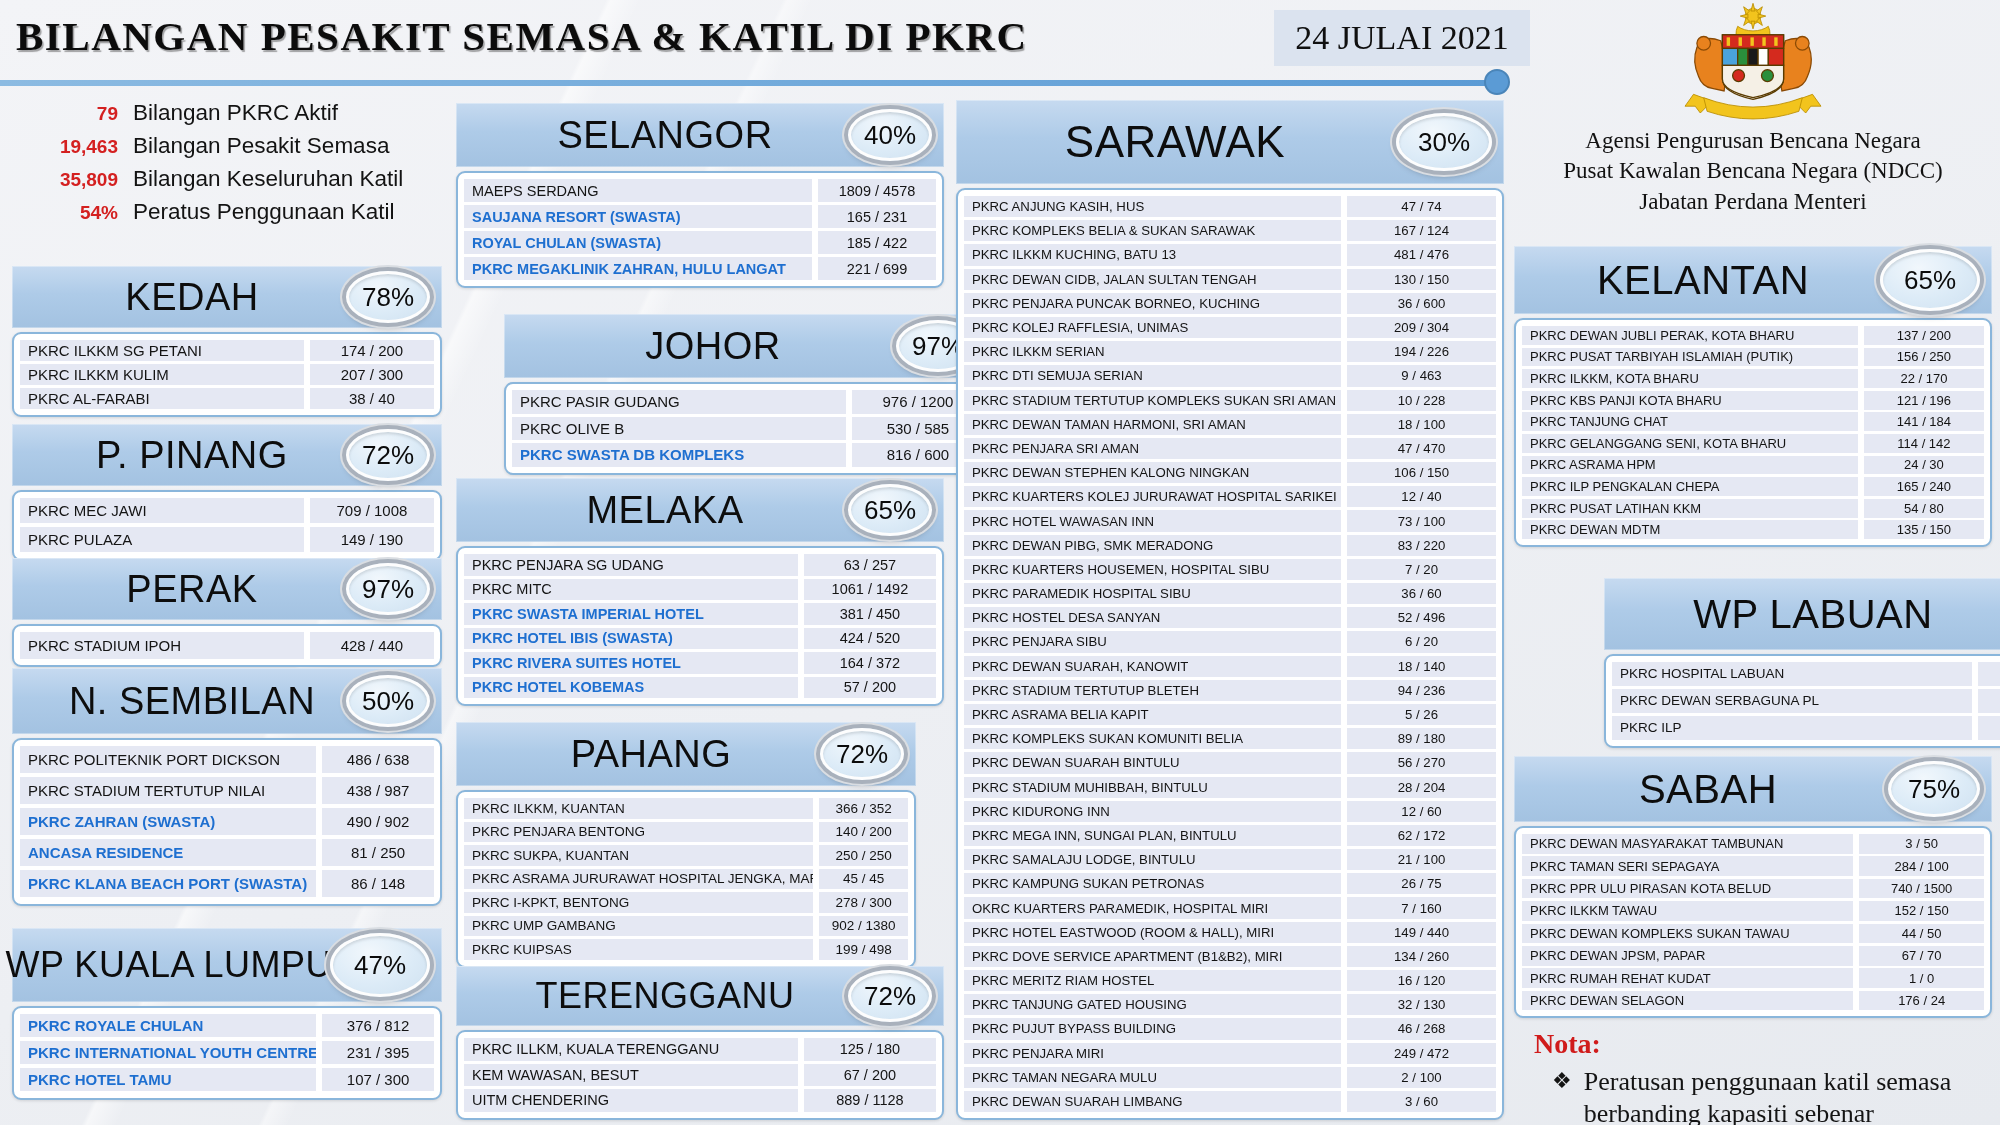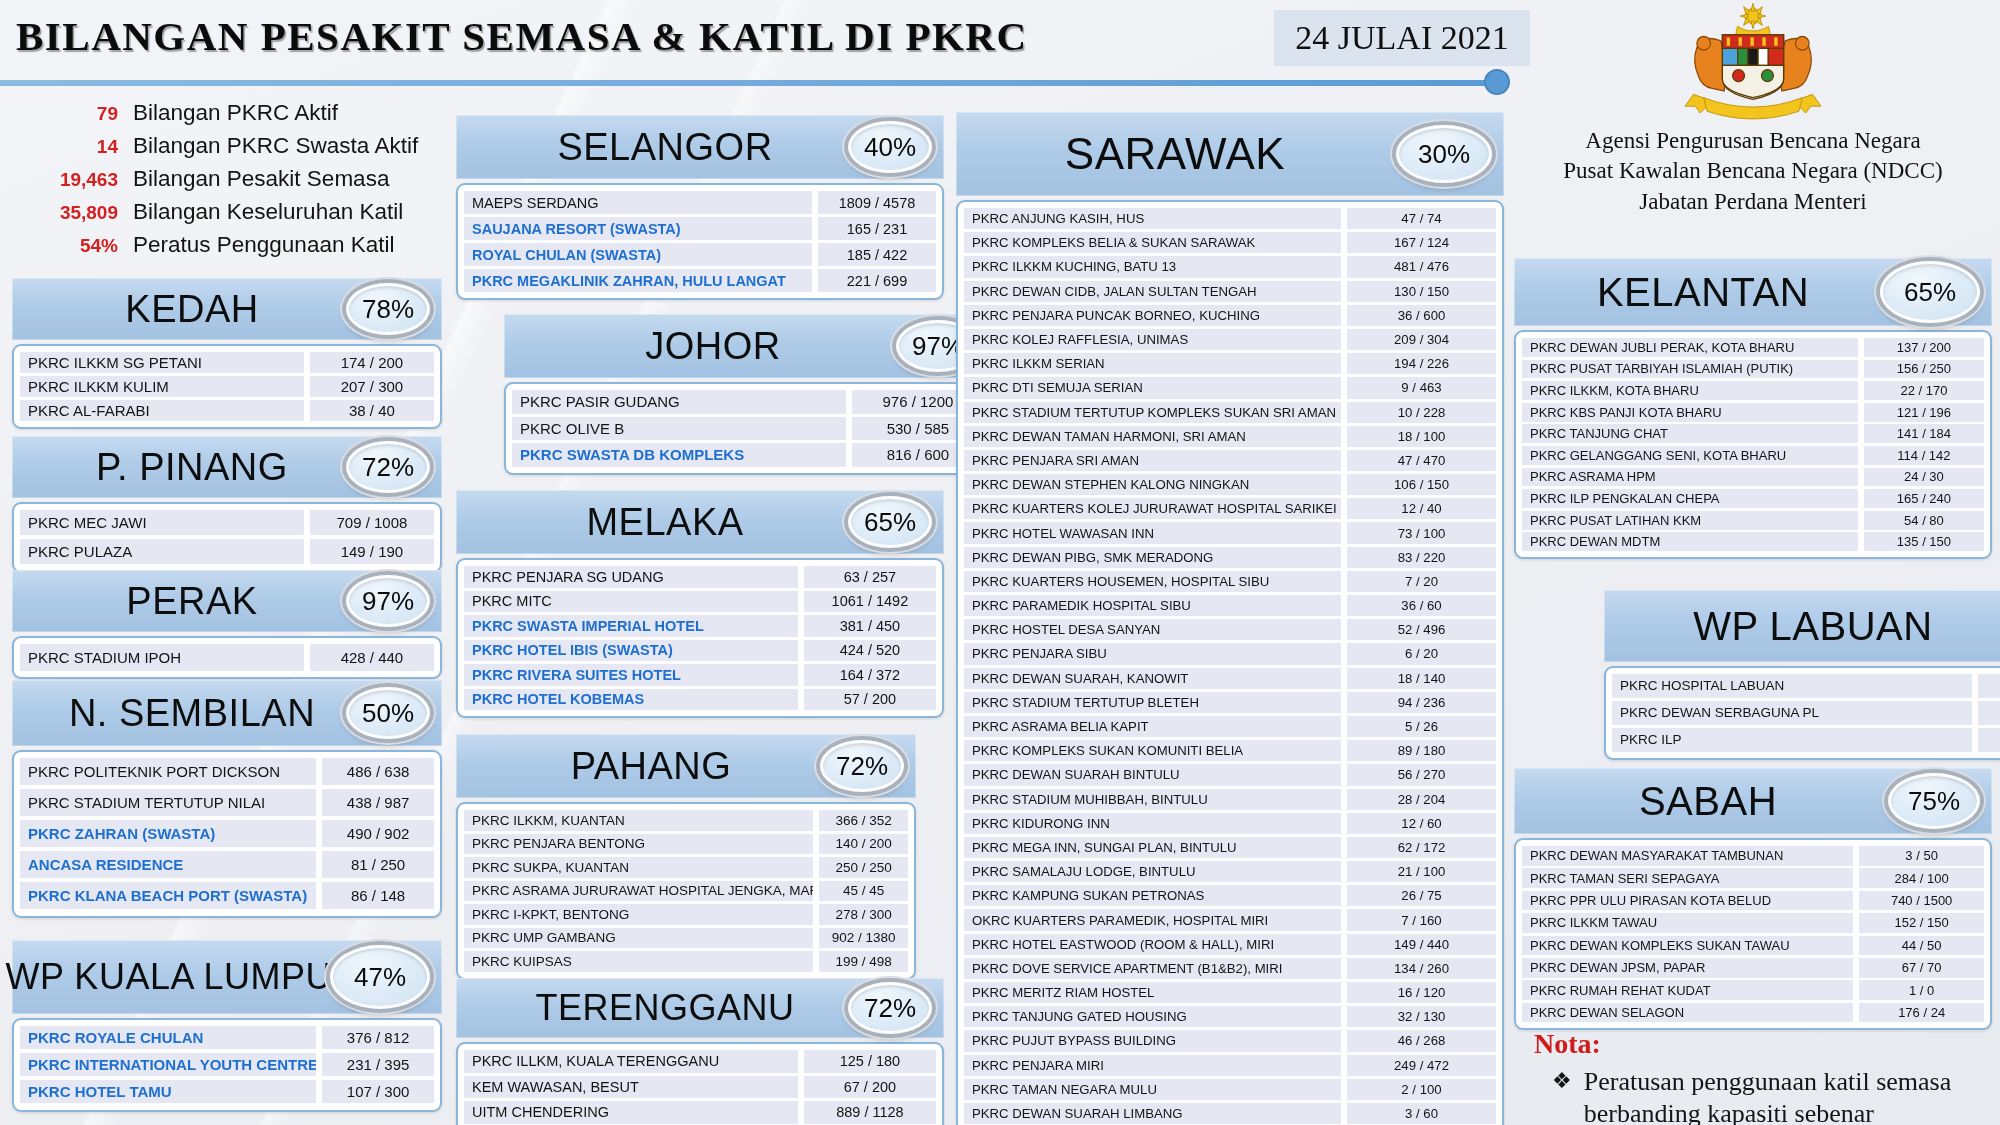--- a/index.html
+++ b/index.html
@@ -28,21 +28,21 @@
   .stat-label{font-size:22.5px;color:#131313;}
   
   .org{position:absolute;left:1514px;top:2px;width:478px;text-align:center;}
   .org svg{display:block;margin:0 auto;}
   .org-lines{font-family:"Liberation Serif",serif;font-size:23px;line-height:1.32;color:#121212;margin-top:4px;}
   
   .panel{position:absolute;}
   .state-header{position:relative;height:var(--hh,62px);
     background:linear-gradient(180deg,#c6daf0 0%,#aecbe8 45%,#a3c2e1 100%);
     display:flex;align-items:center;justify-content:center;
-    box-shadow:inset 0 0 0 1px rgba(255,255,255,.35);margin-top:12px;}
+    box-shadow:inset 0 0 0 1px rgba(255,255,255,.35);}
   .state-name{font-size:var(--hfs,38px);color:#0d0d0d;letter-spacing:.5px;
     padding-right:var(--npad,70px);white-space:nowrap;}
   .pct-badge{position:absolute;right:12px;top:50%;transform:translateY(-50%);
     width:var(--bw,84px);height:var(--bh,52px);border-radius:50%;
     background:radial-gradient(ellipse at 38% 28%,#f1f7fc 0%,#dcebf7 55%,#cfe1f0 100%);
     border:3px solid #fdfdfd;box-sizing:border-box;
     box-shadow:0 0 0 4px #a9b1bc,0 0 0 6px #d9dde2,0 4px 7px rgba(0,0,0,.38),inset 0 2px 3px rgba(0,0,0,.12);
     display:flex;align-items:center;justify-content:center;
     font-size:var(--bfs,26px);color:#0b0b0b;}
   .table{background:#fff;border:2px solid #8ab6db;border-radius:9px;padding:6px 6px 3px 6px;margin-top:4px;
@@ -68,24 +68,20 @@
   <div class="date-box">24 JULAI 2021</div>
   <div class="hline"></div>
   <div class="hdot"></div>
 
   <div class="stats">
     <div class="stat-line">
         <span class="stat-value">79</span>
         <span class="stat-label">Bilangan PKRC Aktif</span>
       </div>
     <div class="stat-line">
-        <span class="stat-value">14</span>
-        <span class="stat-label">Bilangan PKRC Swasta Aktif</span>
-      </div>
-    <div class="stat-line">
         <span class="stat-value">19,463</span>
         <span class="stat-label">Bilangan Pesakit Semasa</span>
       </div>
     <div class="stat-line">
         <span class="stat-value">35,809</span>
         <span class="stat-label">Bilangan Keseluruhan Katil</span>
       </div>
     <div class="stat-line">
         <span class="stat-value">54%</span>
         <span class="stat-label">Peratus Penggunaan Katil</span>
@@ -269,21 +265,21 @@
           <div class="cell name">ROYAL CHULAN (SWASTA)</div>
           <div class="cell value">185 / 422</div>
         </div>
         <div class="row swasta">
           <div class="cell name">PKRC MEGAKLINIK ZAHRAN, HULU LANGAT</div>
           <div class="cell value">221 / 699</div>
         </div>
       </div>
   </div>
 
-  <div class="panel" style="left:456px;top:302px;width:488px;padding-left:48px;--hh:64px;--rh:23.5px;--rg:3px;--fs:15px;--vw:28%;">
+  <div class="panel" style="left:456px;top:314px;width:488px;padding-left:48px;--hh:64px;--rh:23.5px;--rg:3px;--fs:15px;--vw:28%;">
     <div class="state-header">
       <div class="state-name">JOHOR</div>
       <div class="pct-badge">97%</div>
     </div>
     <div class="table">
         <div class="row">
           <div class="cell name">PKRC PASIR GUDANG</div>
           <div class="cell value">976 / 1200</div>
         </div>
         <div class="row">

